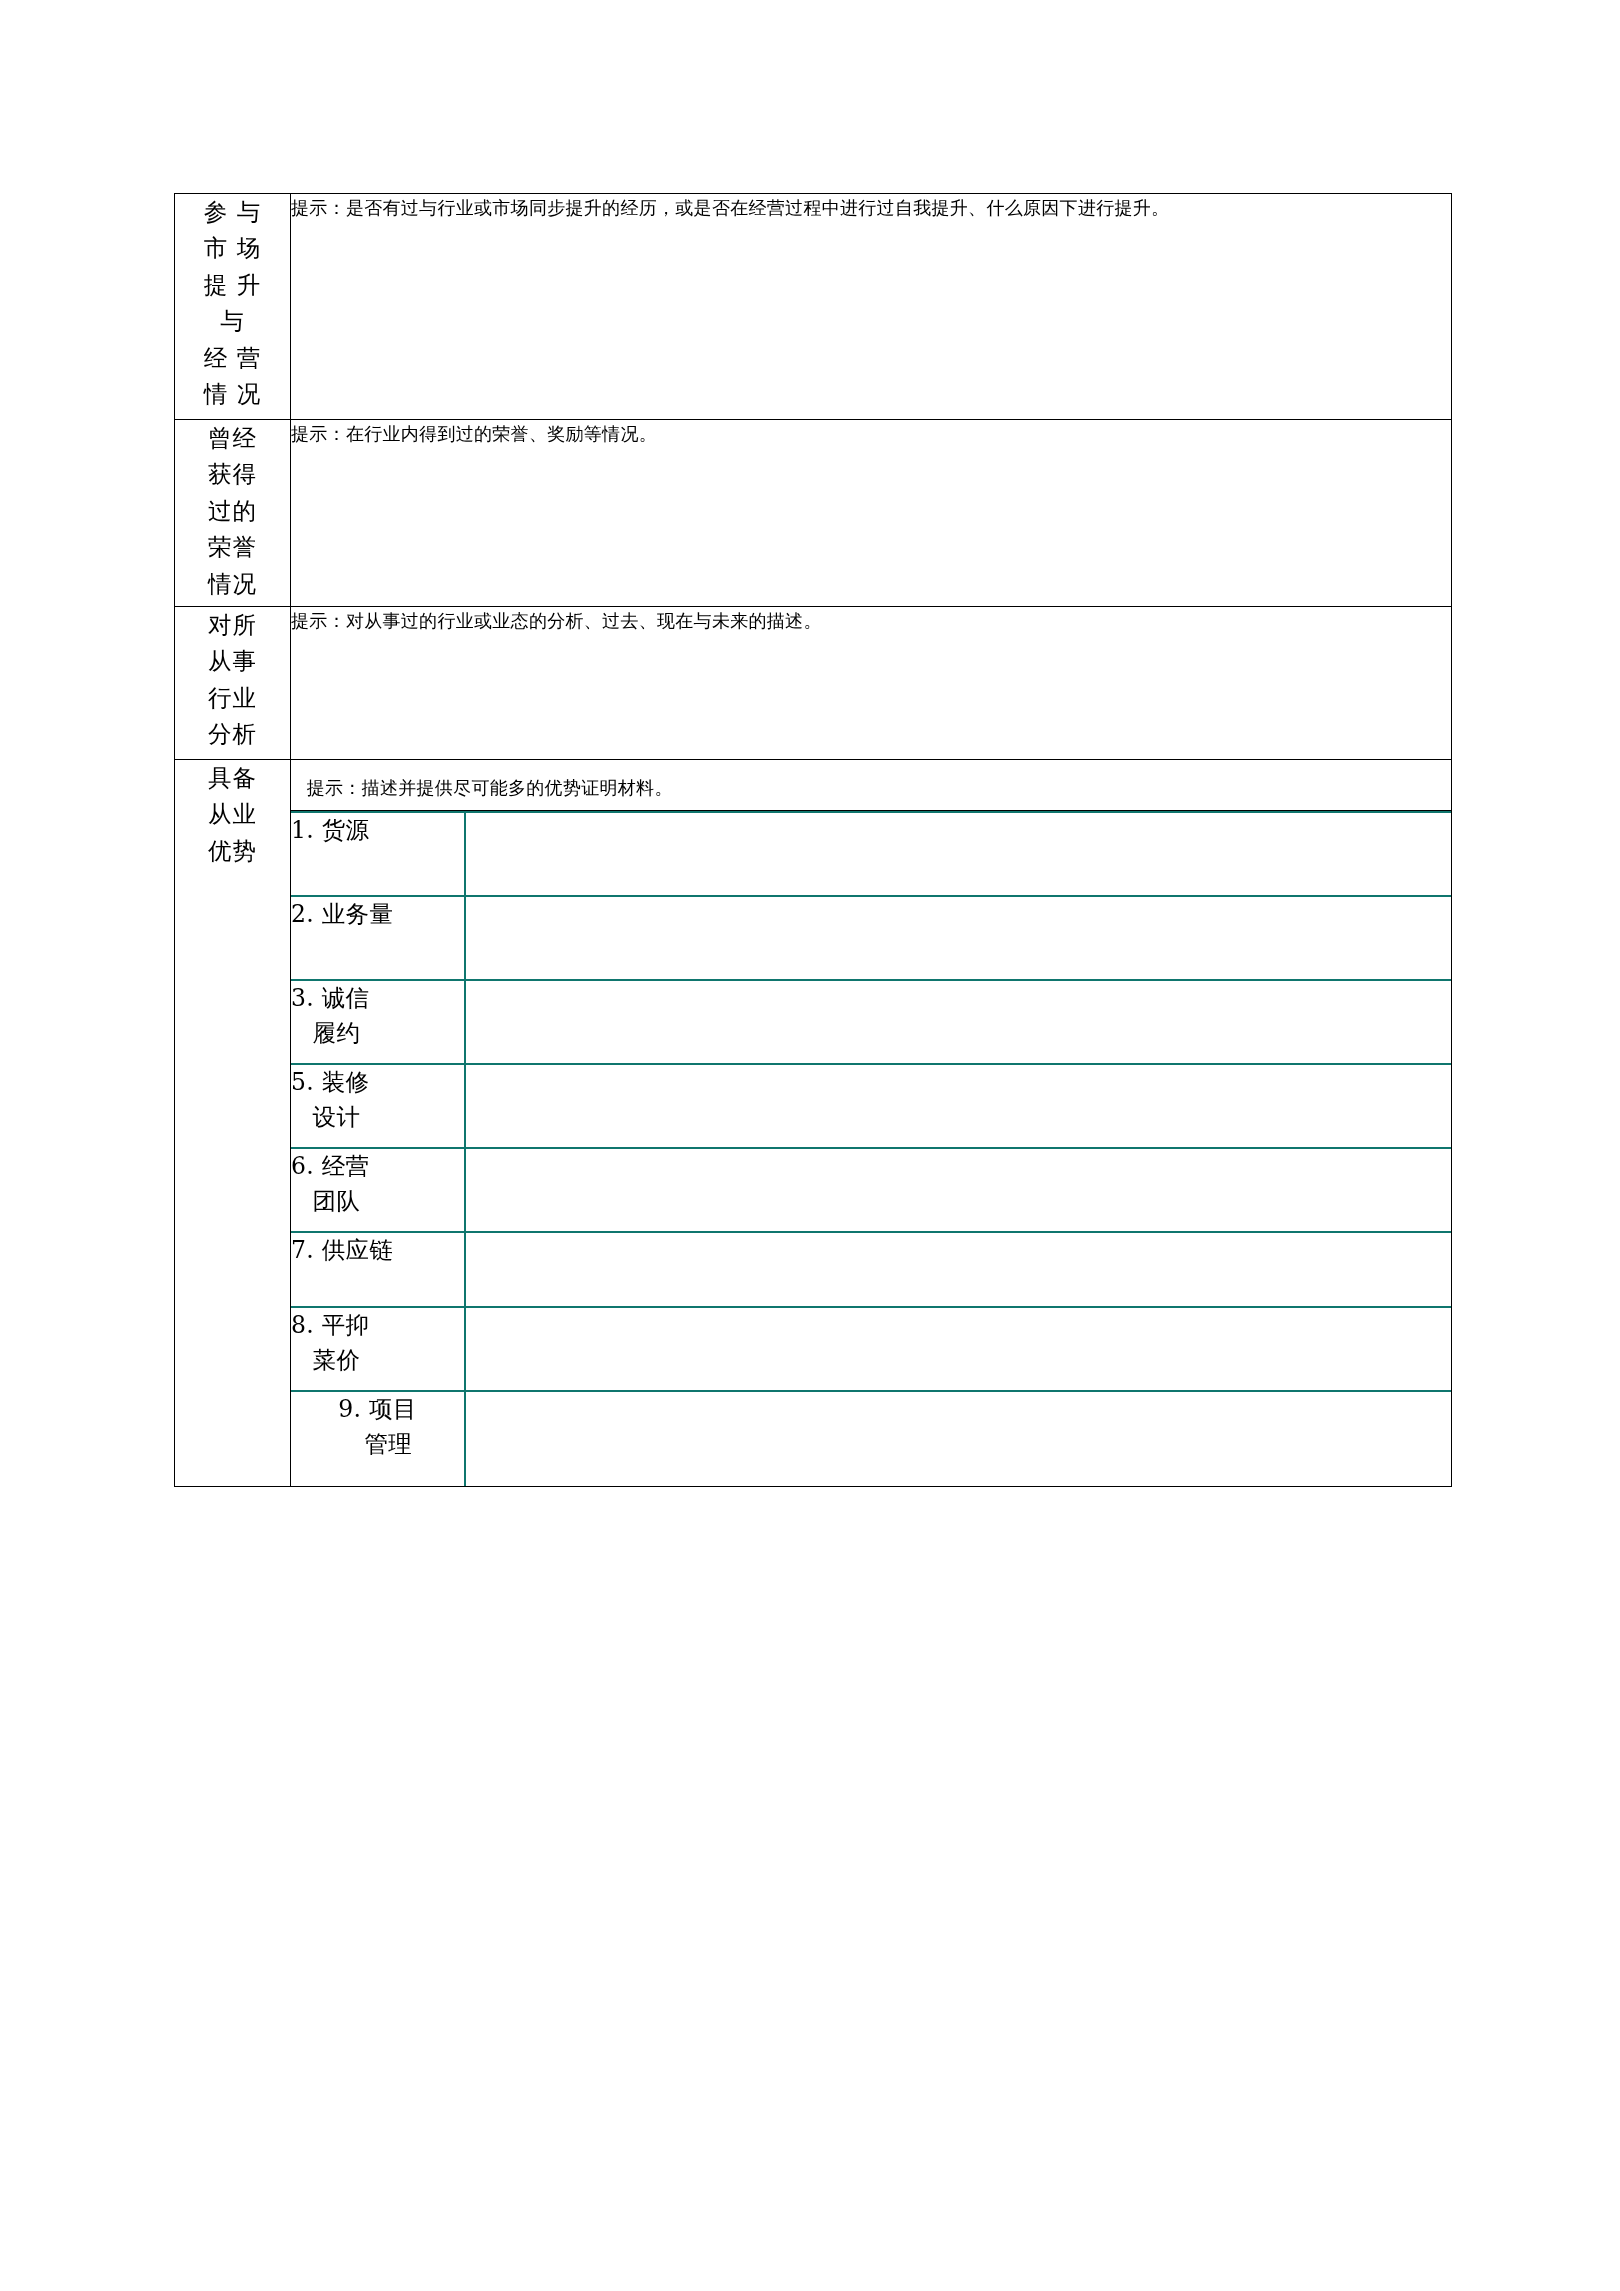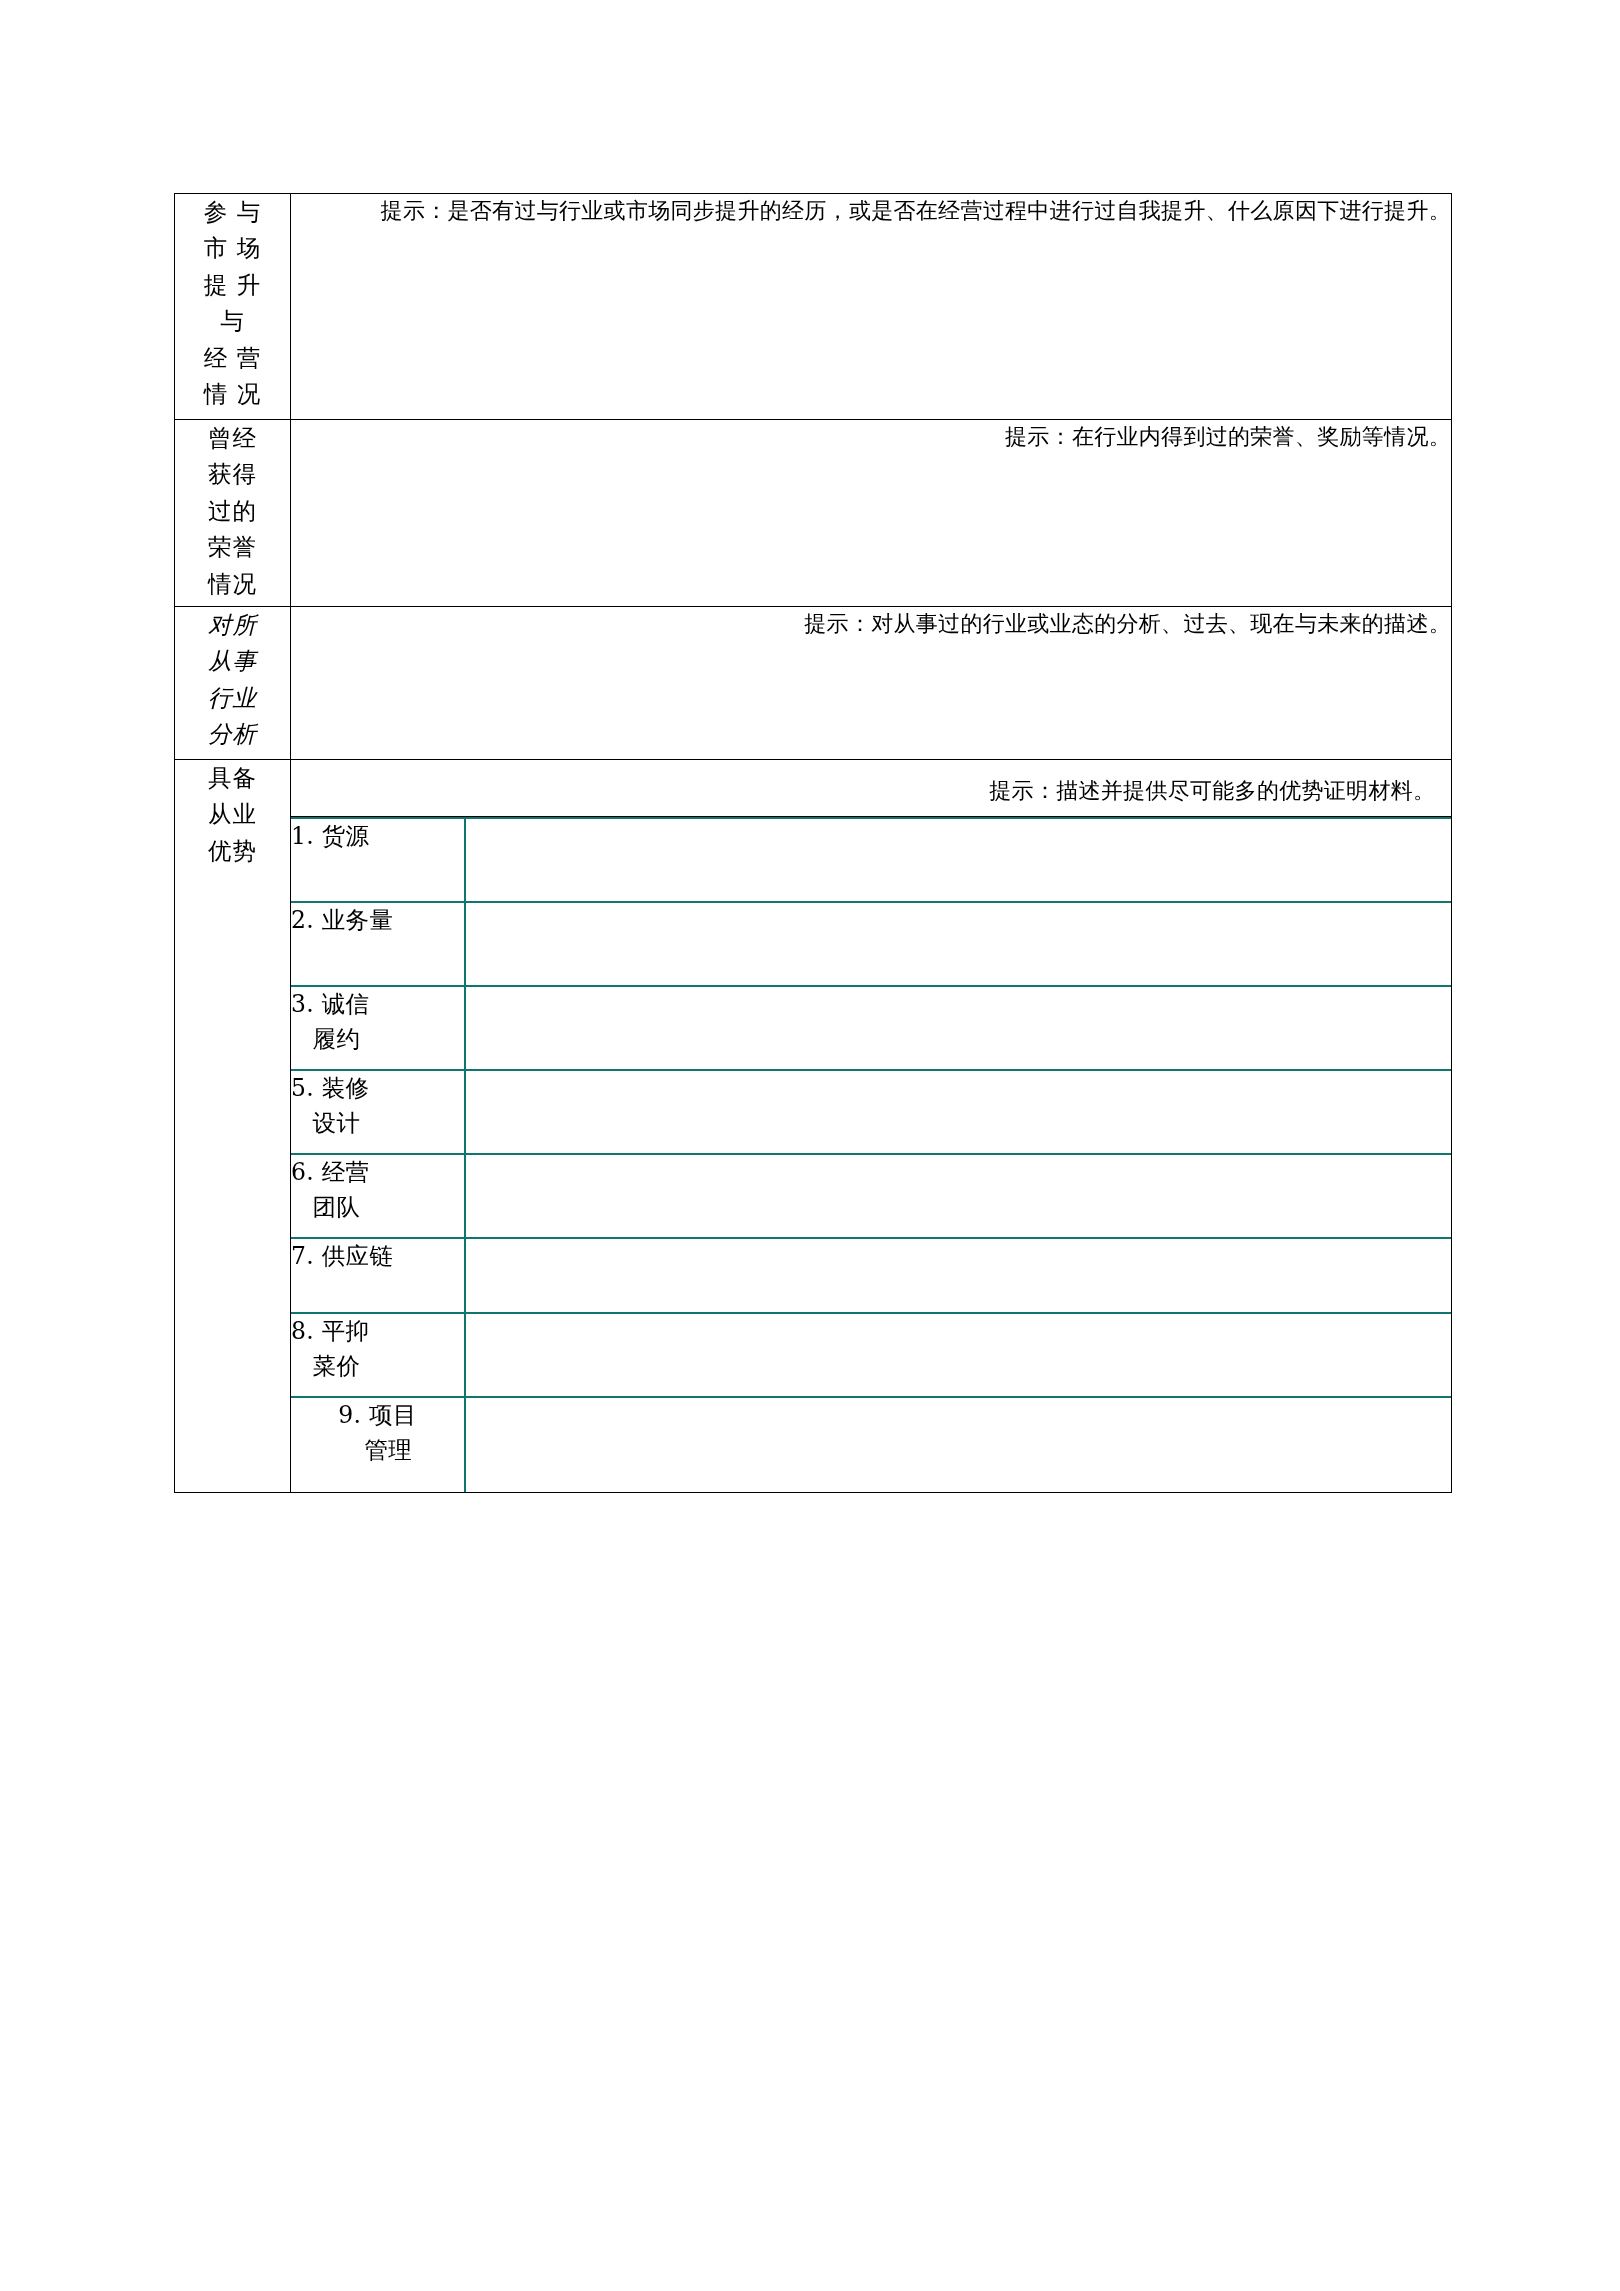--- a/index.html
+++ b/index.html
@@ -44,25 +44,24 @@
     font-size: 23.5px;
     line-height: 1.55;
     letter-spacing: 1px;
     padding: 11.8px 5.9px;
   }
   .rowlabel .lbl {
     display: block;
   }
   
   .hint {
-    font-size: 22px;
+    font-size: 18px;
     line-height: 1.5;
     padding: 13.7px 15.7px 9.8px 15.7px;
     letter-spacing: 0.3px;
-    text-align: right;
   }
   .blankspace {
     padding: 0;
   }
   
   .subitem {
     width: 174px;
     font-size: 23.5px;
     line-height: 1.45;
     padding: 15.7px 9.8px 15.7px 17.6px;
@@ -129,21 +128,21 @@
           <span class="lbl">曾经</span>
           <span class="lbl">获得</span>
           <span class="lbl">过的</span>
           <span class="lbl">荣誉</span>
           <span class="lbl">情况</span>
         </td>
         <td class="hint">提示：在行业内得到过的荣誉、奖励等情况。</td>
       </tr>
 
       <tr>
-        <td class="rowlabel" style="height:152px;font-style:italic;">
+        <td class="rowlabel" style="height:152px;">
           <span class="lbl">对所</span>
           <span class="lbl">从事</span>
           <span class="lbl">行业</span>
           <span class="lbl">分析</span>
         </td>
         <td class="hint">提示：对从事过的行业或业态的分析、过去、现在与未来的描述。</td>
       </tr>
 
       <tr>
         <td class="rowlabel">

